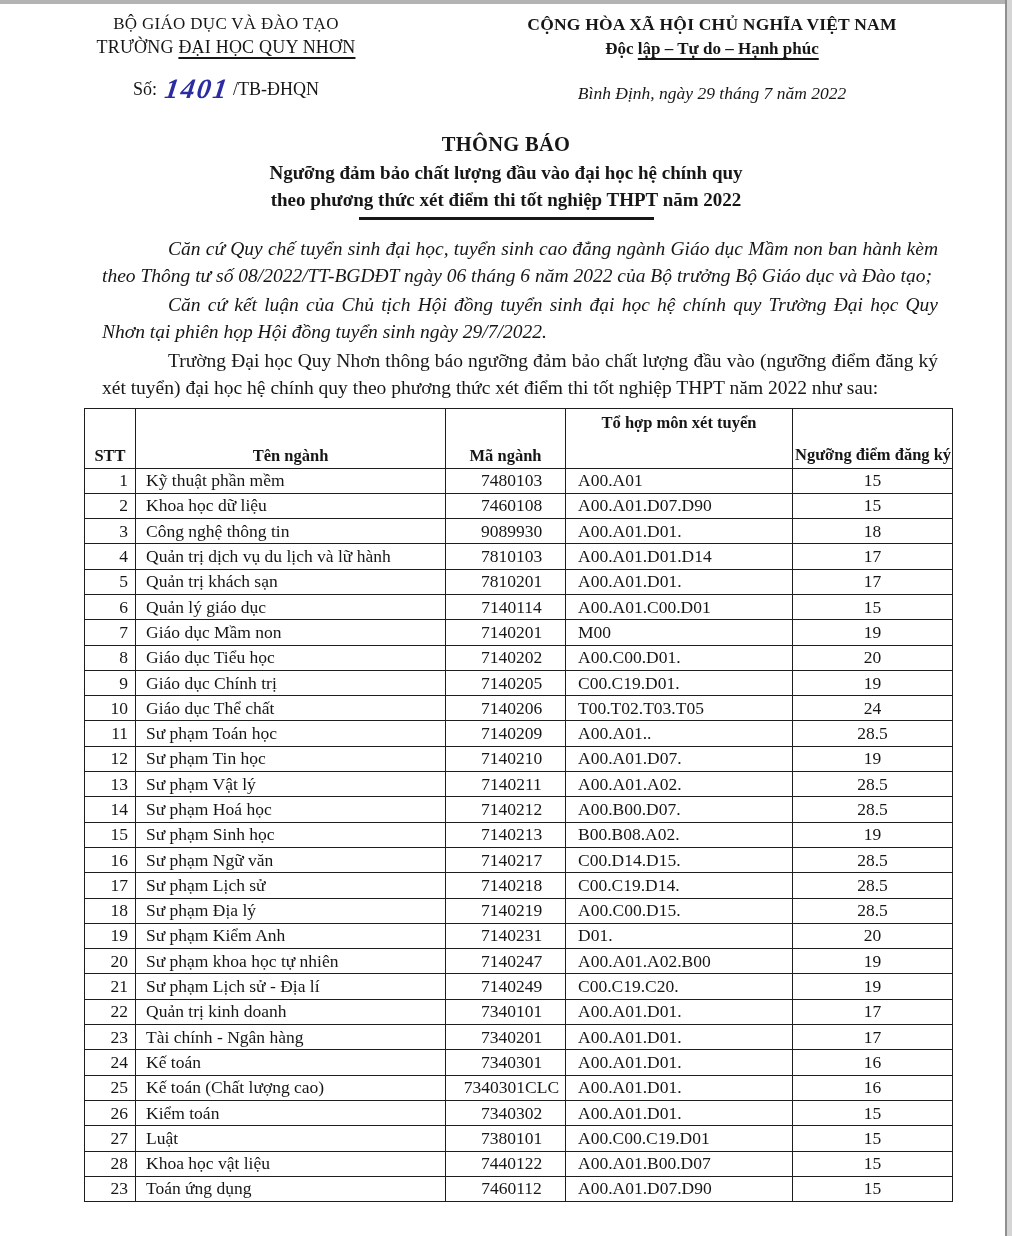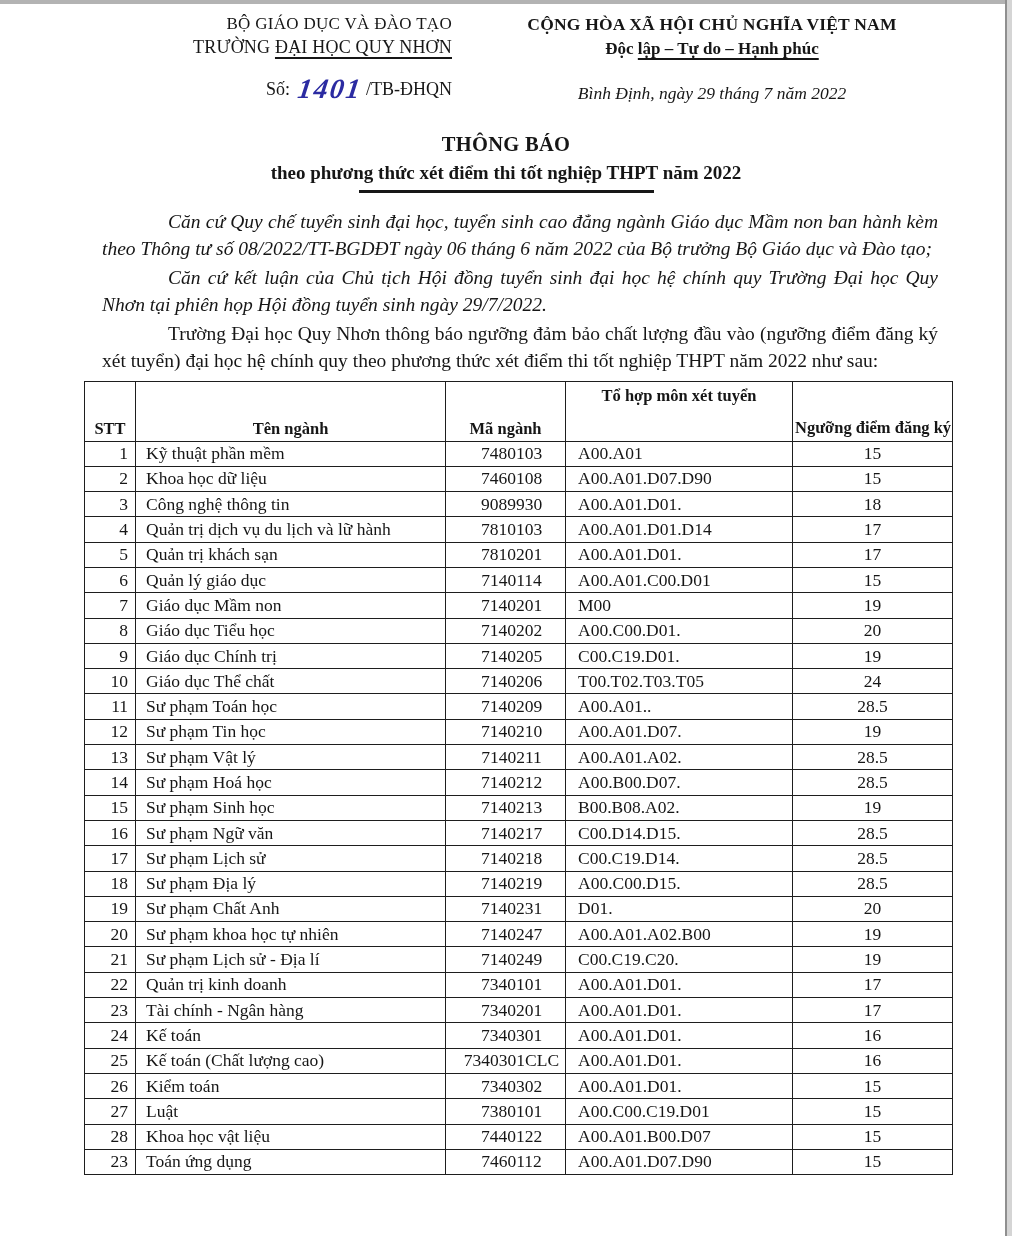--- a/index.html
+++ b/index.html
@@ -10,21 +10,21 @@
     font-family: "Liberation Serif", serif;
     color: #161616;
     position: relative;
     overflow: hidden;
   }
   
   .edge-top { position: absolute; top: 0; left: 0; right: 0; height: 4px; background: #b3b3b3; }
   .edge-right { position: absolute; top: 0; right: 0; bottom: 0; width: 7px; background: #d5d5d5; border-left: 2px solid #8f8f8f; }
 
   .header { display: flex; padding-top: 14px; }
-  .header-left { width: 452px; text-align: right; }
+  .header-left { width: 452px; text-align: center; }
   .header-right { flex: 1; text-align: center; padding-right: 40px; }
 
   .ministry { font-size: 17px; letter-spacing: 0.3px; }
   .university { font-size: 18px; font-weight: normal; margin-top: 3px; letter-spacing: 0.2px; }
   .u-under { text-decoration: underline; text-underline-offset: 4px; text-decoration-thickness: 1.5px; }
 
   .so-line { margin-top: 17px; font-size: 18px; }
   .handwritten {
     color: #2b2ba2;
     font-style: italic;
@@ -93,20 +93,21 @@
   <div class="header-right">
     <div class="republic">CỘNG HÒA XÃ HỘI CHỦ NGHĨA VIỆT NAM</div>
     <div class="motto"><span>Độc </span><span class="u-under">lập – Tự do – Hạnh phúc</span></div>
     <div class="dateline">Bình Định, ngày 29 tháng 7 năm 2022</div>
   </div>
 </div>
 
 <div class="title-block">
   <div class="doc-title">THÔNG BÁO</div>
   <div class="doc-subtitle">
+    <div>Ngưỡng đảm bảo chất lượng đầu vào đại học hệ chính quy</div>
     <div>theo phương thức xét điểm thi tốt nghiệp THPT năm 2022</div>
   </div>
   <div class="title-rule"></div>
 </div>
 
 <div class="body-text">
   <p class="italic">Căn cứ Quy chế tuyển sinh đại học, tuyển sinh cao đẳng ngành Giáo dục Mầm non ban hành kèm theo Thông tư số 08/2022/TT-BGDĐT ngày 06 tháng 6 năm 2022 của Bộ trưởng Bộ Giáo dục và Đào tạo;</p>
   <p class="italic">Căn cứ kết luận của Chủ tịch Hội đồng tuyển sinh đại học hệ chính quy Trường Đại học Quy Nhơn tại phiên họp Hội đồng tuyển sinh ngày 29/7/2022.</p>
   <p>Trường Đại học Quy Nhơn thông báo ngưỡng đảm bảo chất lượng đầu vào (ngưỡng điểm đăng ký xét tuyển) đại học hệ chính quy theo phương thức xét điểm thi tốt nghiệp THPT năm 2022 như sau:</p>
 </div>
@@ -250,21 +251,21 @@
   </tr>
       <tr>
     <td class="c-stt">18</td>
     <td class="c-name">Sư phạm Địa lý</td>
     <td class="c-code">7140219</td>
     <td class="c-combo">A00.C00.D15.</td>
     <td class="c-score">28.5</td>
   </tr>
       <tr>
     <td class="c-stt">19</td>
-    <td class="c-name">Sư phạm Chất Anh</td>
+    <td class="c-name">Sư phạm Kiểm Anh</td>
     <td class="c-code">7140231</td>
     <td class="c-combo">D01.</td>
     <td class="c-score">20</td>
   </tr>
       <tr>
     <td class="c-stt">20</td>
     <td class="c-name">Sư phạm khoa học tự nhiên</td>
     <td class="c-code">7140247</td>
     <td class="c-combo">A00.A01.A02.B00</td>
     <td class="c-score">19</td>

